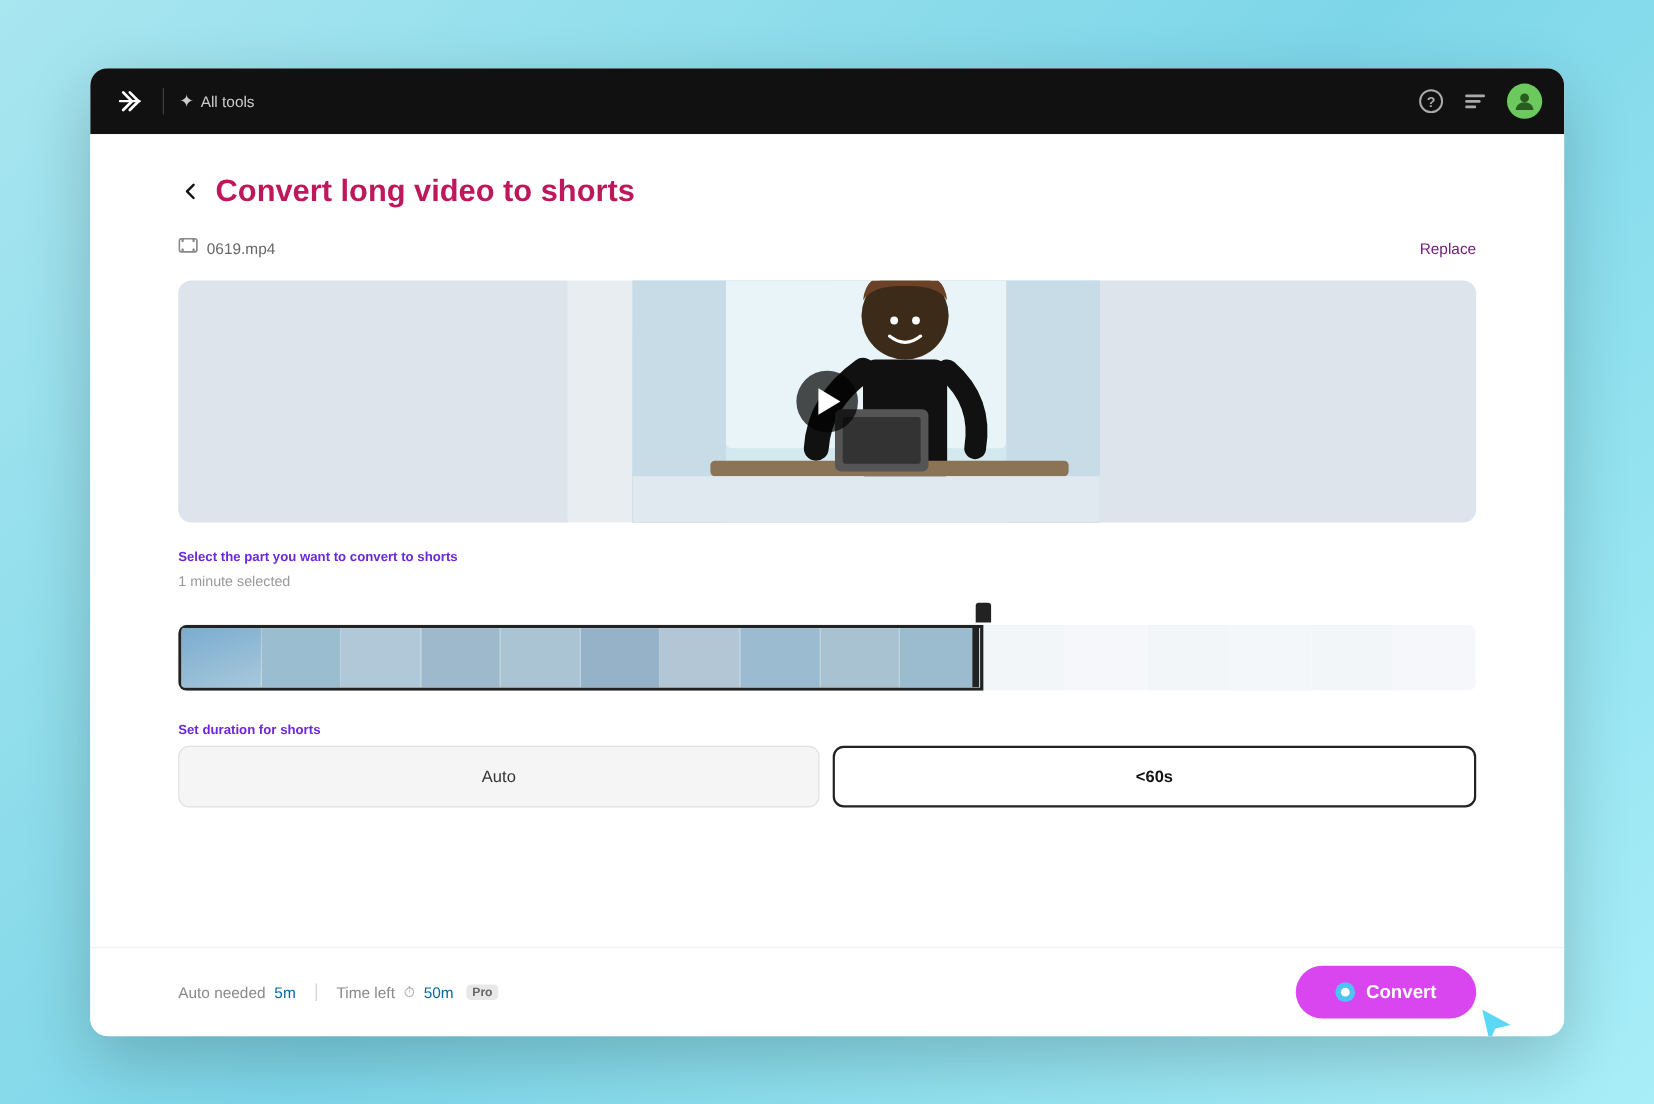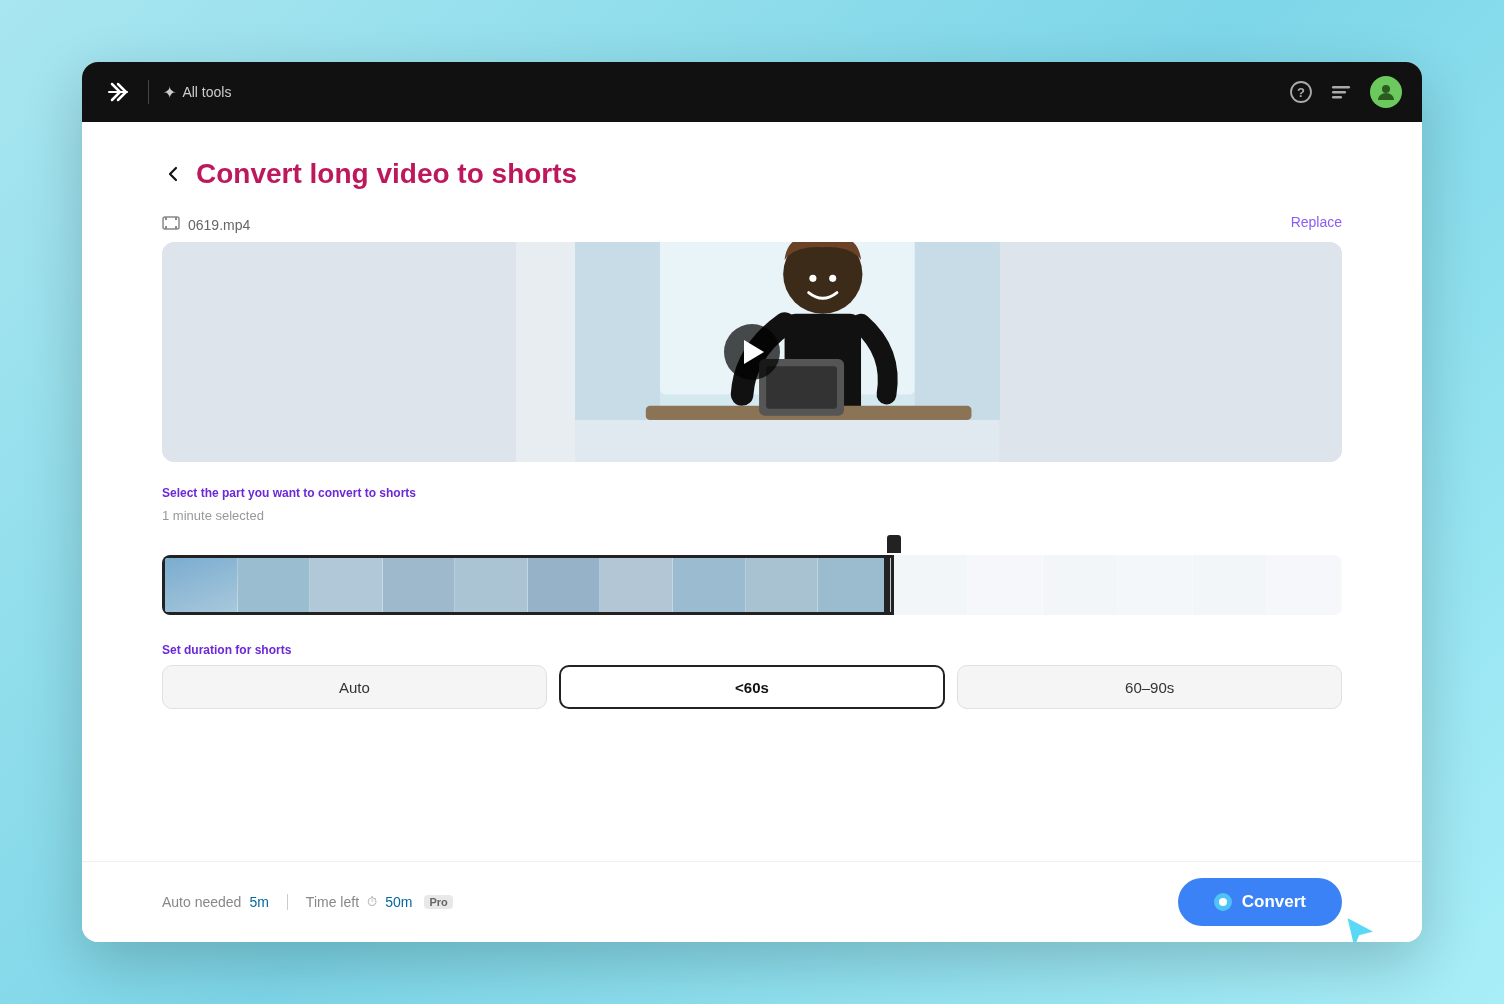--- a/index.html
+++ b/index.html
@@ -116,40 +116,40 @@
       align-items: center;
     }
     .page-title {
       font-size: 28px;
       font-weight: 700;
       color: #be185d;
     }
     
     .file-info {
       display: flex;
-      align-items: flex-start;
+      align-items: center;
       justify-content: space-between;
-      margin-bottom: 6px;
+      margin-bottom: 18px;
     }
     .file-name {
       display: flex;
       align-items: center;
       gap: 8px;
       color: #666;
       font-size: 14px;
     }
     .file-icon {
       font-size: 16px;
       color: #666;
     }
     .replace-btn {
       background: none;
       border: none;
       cursor: pointer;
-      color: #8b5cf6;
+      color: #701a75;
       font-size: 14px;
     }
     
     .video-preview {
       width: 100%;
       height: 220px;
       background: #e8edf2;
       border-radius: 12px;
       overflow: hidden;
       position: relative;
@@ -248,21 +248,21 @@
     
     .duration-section {
       margin-bottom: 32px;
     }
     .duration-buttons {
       display: flex;
       gap: 12px;
     }
     .duration-btn {
       flex: 1;
-      height: 44px;
+      height: 56px;
       border-radius: 10px;
       border: 1.5px solid #e0e0e0;
       background: #f5f5f5;
       font-size: 15px;
       font-weight: 500;
       color: #333;
       cursor: pointer;
       transition: all 0.15s;
     }
     .duration-btn.active {
@@ -306,21 +306,21 @@
       padding: 1px 5px;
       font-size: 11px;
       color: #666;
       font-weight: 600;
       margin-left: 4px;
     }
     .convert-btn {
       display: flex;
       align-items: center;
       gap: 10px;
-      background: #3b82f6;
+      background: #d946ef;
       color: #fff;
       border: none;
       border-radius: 50px;
       padding: 14px 36px;
       font-size: 17px;
       font-weight: 600;
       cursor: pointer;
       position: relative;
     }
     .convert-btn-dot {
@@ -491,21 +491,20 @@
           <div class="filmstrip-frame" style="opacity:0.45;background:#d2dce8;"></div>
         </div>
       </div>
     </div>
 
     <div class="duration-section">
       <div class="section-label">Set duration for shorts</div>
       <div class="duration-buttons">
         <button class="duration-btn">Auto</button>
         <button class="duration-btn active">&lt;60s</button>
-        <button class="duration-btn">60–90s</button>
       </div>
     </div>
 
   </div>
 
   <div class="footer-bar">
     <div class="footer-info">
       <span>Auto needed</span>
       <span class="time-value">5m</span>
       <div class="footer-divider"></div>

